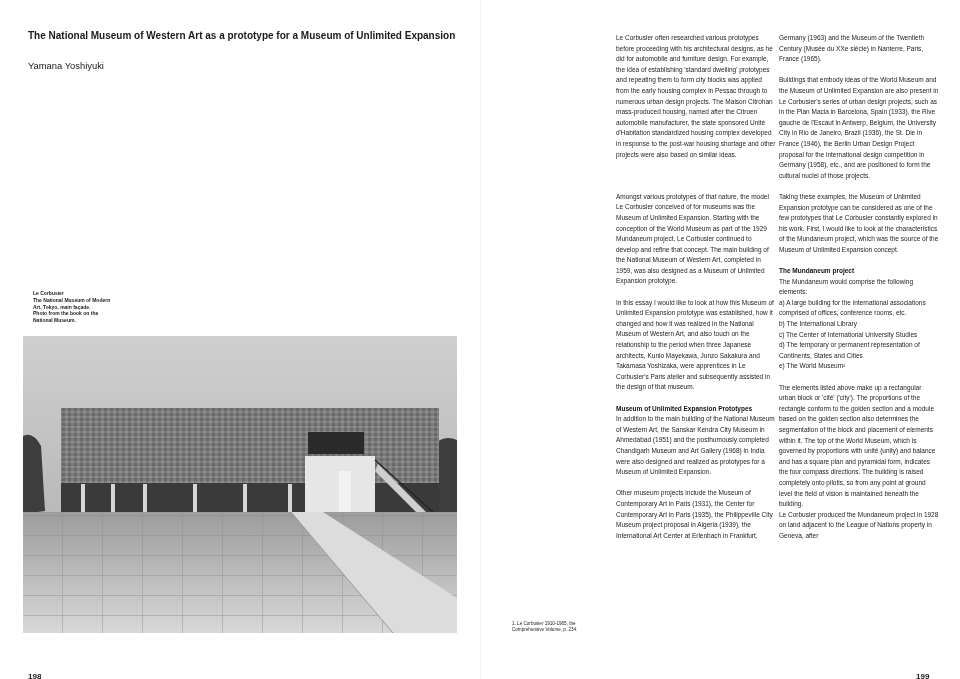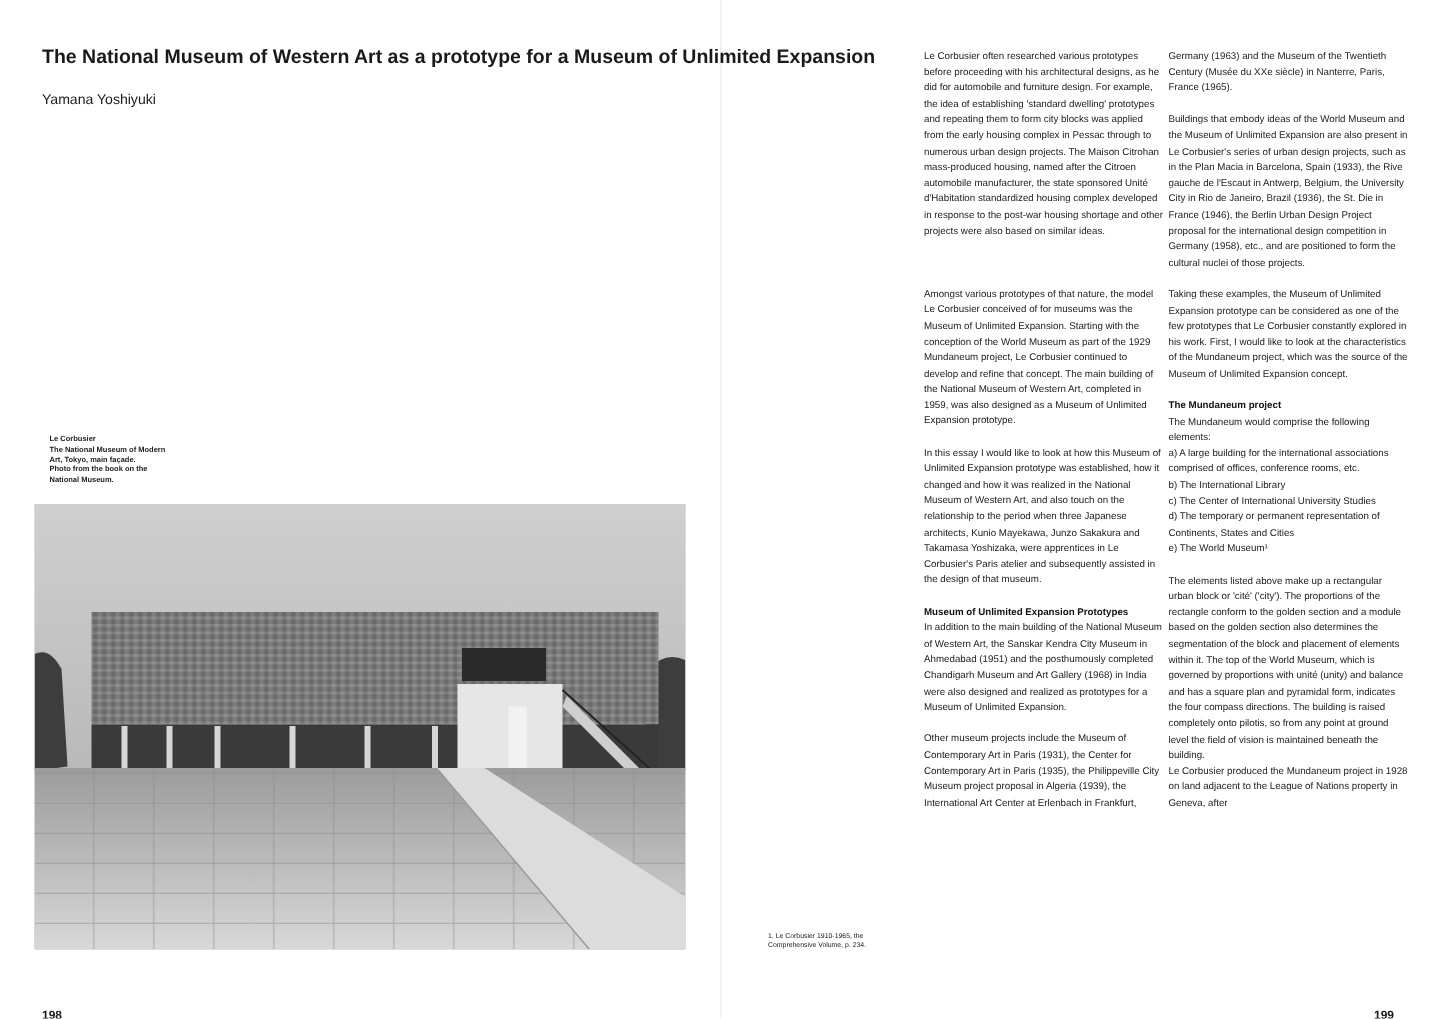--- a/index.html
+++ b/index.html
@@ -1,21 +1,21 @@
 <!DOCTYPE html>
 <html><head>
 <meta charset="utf-8">
 <style>
   * { box-sizing: border-box; margin: 0; padding: 0; }
   html, body { width: 960px; height: 679px; background: #ffffff; overflow: hidden; }
   body { position: relative; font-family: "Liberation Sans", sans-serif; color: #1a1a1a; }
 
   .spread-divider { position: absolute; left: 480px; top: 0; width: 1px; height: 679px; background: #efefef; }
 
-  .article-title { position: absolute; left: 28px; top: 30px; font-size: 13px; font-weight: bold; letter-spacing: 0; }
+  .article-title { position: absolute; left: 28px; top: 30px; font-size: 10px; font-weight: bold; letter-spacing: 0; }
   .author { position: absolute; left: 28px; top: 60px; font-size: 9.4px; font-weight: normal; }
 
   .plate-caption { position: absolute; left: 33px; top: 290px; width: 100px; font-size: 5px; line-height: 6.8px; font-weight: bold; color: #222; }
 
   .photo { position: absolute; left: 23px; top: 336px; width: 434px; height: 297px; overflow: hidden; background: #bdbdbd; }
   .photo svg { display: block; width: 100%; height: 100%; }
 
   .footnote { position: absolute; left: 512px; top: 621px; width: 100px; font-size: 4.6px; line-height: 6.2px; color: #222; }
 
   .page-num { position: absolute; top: 672px; font-size: 8px; font-weight: bold; }

